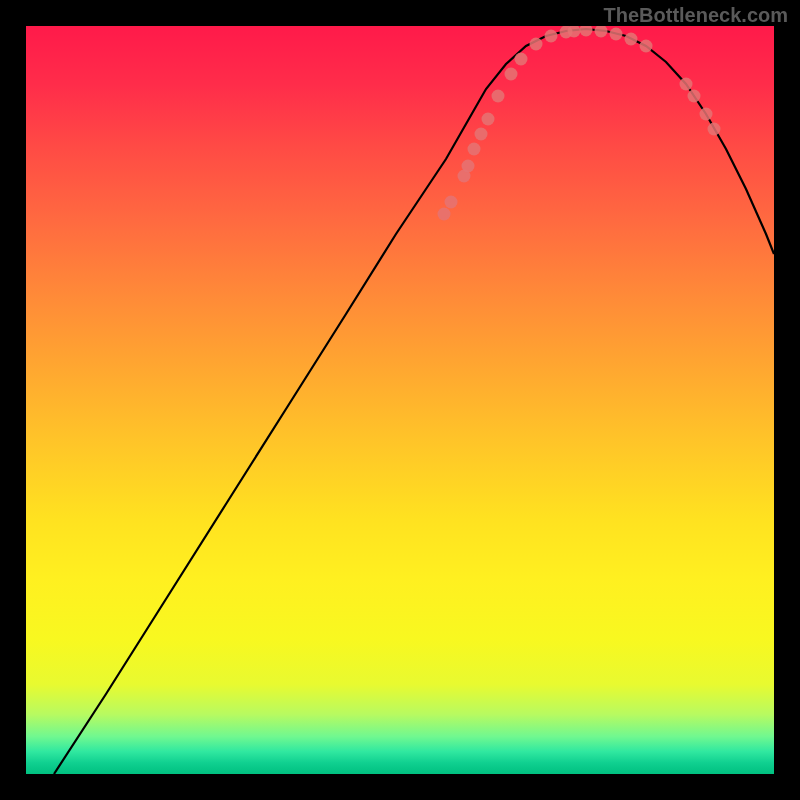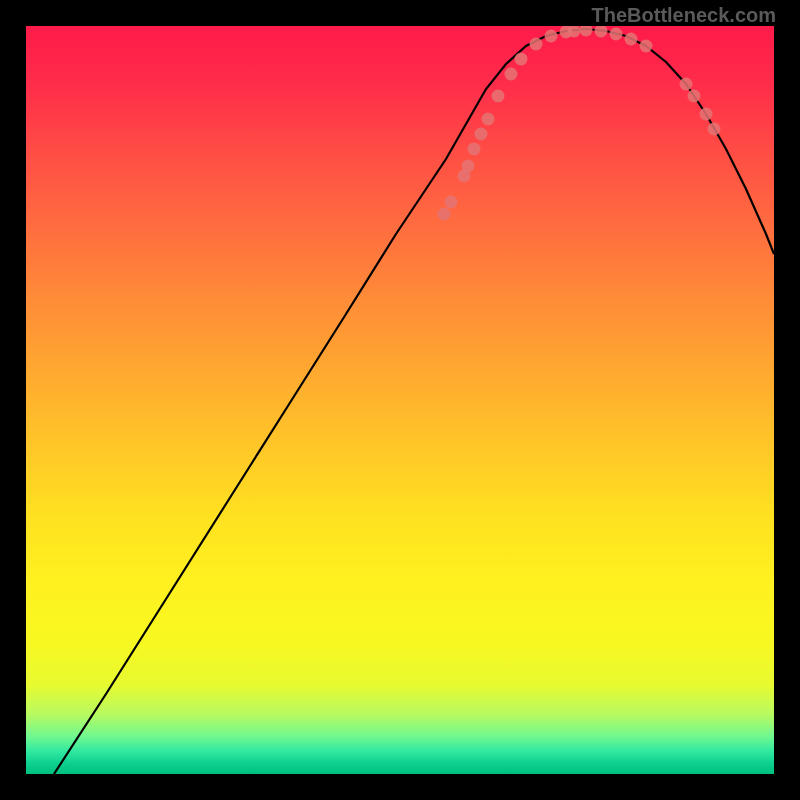--- a/index.html
+++ b/index.html
@@ -6,21 +6,21 @@
   body {
     width: 800px;
     height: 800px;
     background: #000;
     position: relative;
     font-family: Arial, sans-serif;
   }
   .watermark {
     position: absolute;
     top: 4px;
-    right: 24px;
+    right: 12px;
     color: #5a5a5a;
     font-size: 20px;
     font-weight: bold;
     z-index: 10;
   }
   .plot-area {
     position: absolute;
     top: 26px;
     left: 26px;
     width: 748px;

